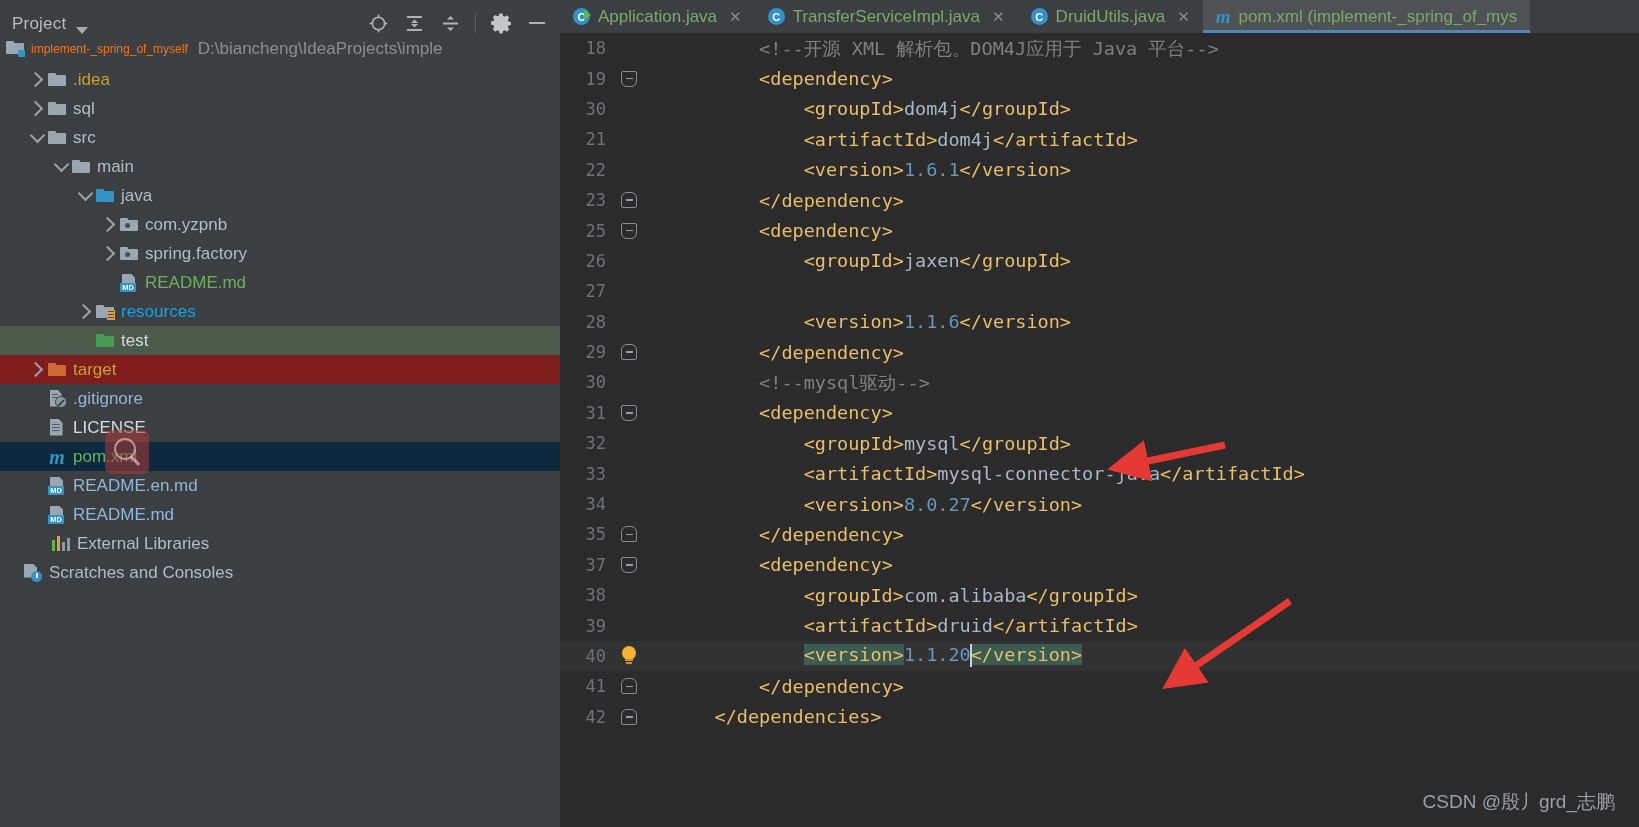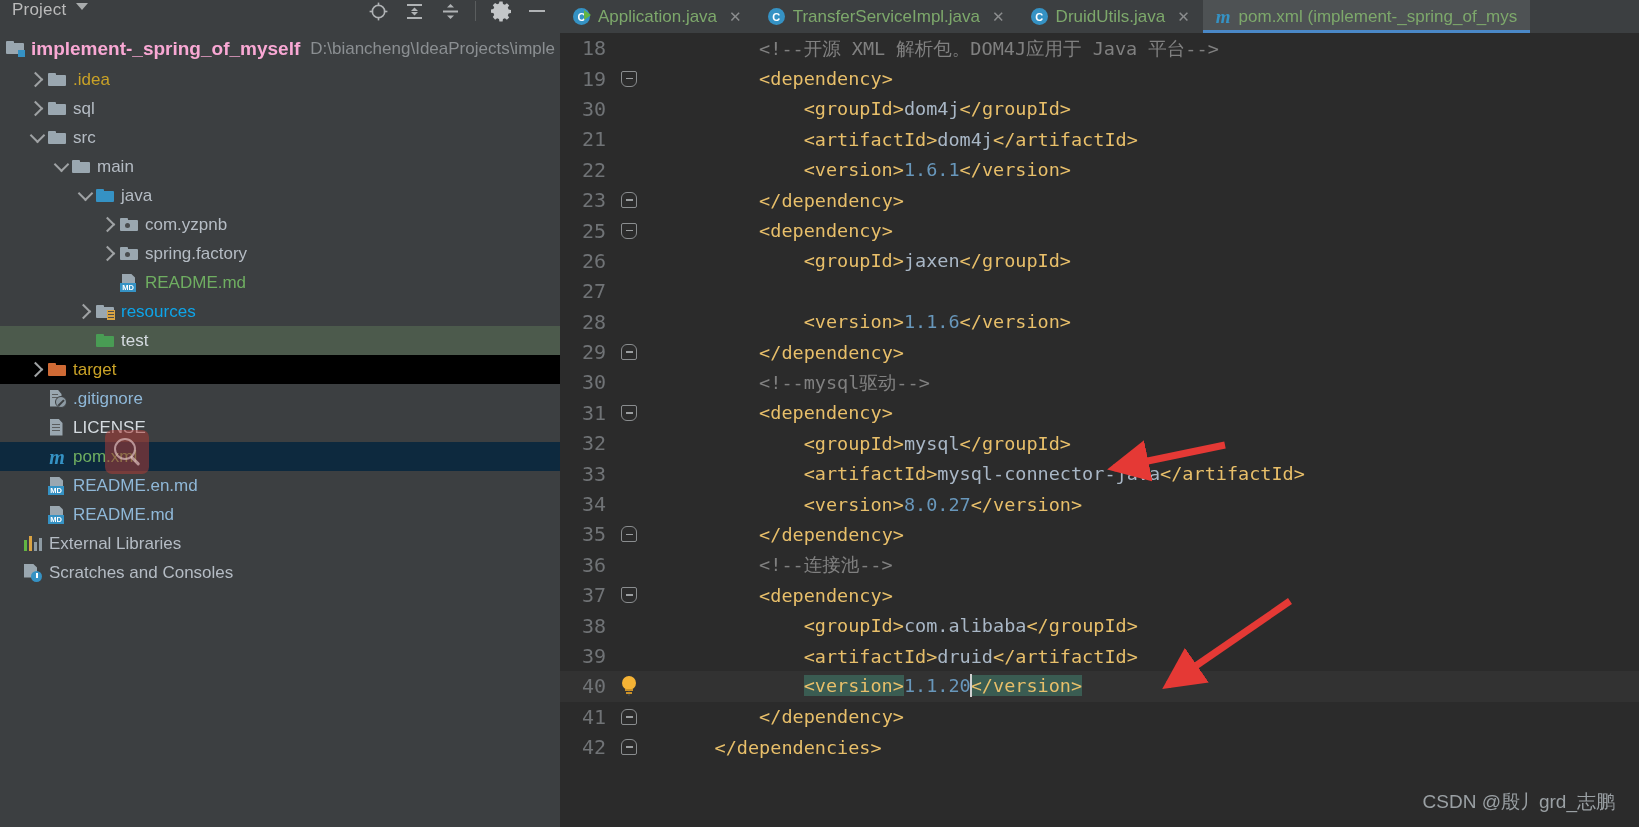--- a/index.html
+++ b/index.html
@@ -10,21 +10,21 @@
     -webkit-font-smoothing:antialiased;
   }
   .ide{position:relative;width:1639px;height:827px;display:flex;}
 
   
   .project-panel{
     width:560px;height:827px;background:#3c3f41;flex:0 0 560px;
     position:relative;overflow:hidden;
   }
   .panel-header{
-    height:34px;display:flex;align-items:flex-start;padding:0 4px 0 12px;
+    height:34px;display:flex;align-items:flex-end;padding:0 4px 0 12px;
     background:#3c3f41;
   }
   .panel-title{
     color:#bbbbbb;font-size:17px;letter-spacing:0.2px;
   }
   .caret-down{
     width:0;height:0;border-left:6px solid transparent;border-right:6px solid transparent;
     border-top:7px solid #a9acad;margin-left:10px;margin-top:3px;
   }
   .panel-tools{margin-left:auto;display:flex;align-items:center;gap:14px;padding-right:8px;}
@@ -39,21 +39,21 @@
   }
   .row .arrow{
     width:18px;flex:0 0 18px;display:flex;align-items:center;justify-content:center;
     color:#9fa2a4;font-size:13px;
   }
   .row .spacer{flex:0 0 18px;}
   .row .ic{width:22px;flex:0 0 22px;display:flex;align-items:center;justify-content:center;margin-right:5px;}
   .row .lbl{color:#b5bcc4;}
   .row.selected{background:#0d293e;}
   .row.test-row{background:#4c5a4c;}
-  .row.target-row{background:#000000;}
+  .row.target-row{background:#7f1d1d;}
   .chev{width:9px;height:9px;border-right:2px solid #9fa2a4;border-bottom:2px solid #9fa2a4;}
   .chev.right{transform:rotate(-45deg);margin-left:-3px;}
   .chev.down{transform:rotate(45deg);margin-top:-4px;}
 
   
   .lens-overlay{
     position:absolute;left:105px;top:430px;width:44px;height:44px;
     background:rgba(170,60,55,0.55);border-radius:7px;pointer-events:none;
   }
   .lens-overlay .glass{
@@ -79,21 +79,21 @@
     font-size:11px;font-weight:bold;display:flex;align-items:center;justify-content:center;
     font-family:"Liberation Sans",sans-serif;
   }
   .m-tab-ic{color:#3592c4;font-size:19px;font-style:italic;font-weight:bold;font-family:"Liberation Serif",serif;}
 
   
   .code-wrap{position:relative;height:794px;background:#2b2b2b;overflow:hidden;}
   .code-rows{position:absolute;left:0;top:0;right:0;}
   .cline{height:30.4px;display:flex;align-items:center;position:relative;font-family:"DejaVu Sans Mono", monospace;font-size:18.5px;}
   .gutter-num{
-    width:52px;flex:0 0 52px;text-align:right;color:#707376;font-size:20px;
+    width:52px;flex:0 0 52px;text-align:right;color:#707376;font-size:17px;
     padding-right:6px;box-sizing:border-box;
   }
   .gutter-fold{width:34px;flex:0 0 34px;display:flex;align-items:center;justify-content:center;position:relative;}
   .fold-line{position:absolute;left:50%;top:0;bottom:0;width:1px;background:#4d5052;transform:translateX(-0.5px);}
   .fold-mark{
     position:relative;z-index:2;width:14px;height:14px;border:1px solid #8a8d8f;background:#2b2b2b;
     display:flex;align-items:center;justify-content:center;
   }
   .fold-mark.start{border-radius:2px 2px 6px 6px;}
   .fold-mark.end{border-radius:6px 6px 2px 2px;}
@@ -178,21 +178,21 @@
     </div>
 
     <div class="row" style="padding-left:4px;">
       <span class="ic">
         <span style="position:relative;display:block;width:18px;height:15px;">
           <span style="position:absolute;left:0;top:2px;width:18px;height:11px;background:#9aa7b0;border-radius:1px;"></span>
           <span style="position:absolute;left:0;top:0;width:8px;height:3px;background:#9aa7b0;border-radius:1px 1px 0 0;"></span>
           <span style="position:absolute;right:-1px;bottom:-1px;width:7px;height:7px;background:#3592c4;"></span>
         </span>
       </span>
-      <span class="lbl" style="color:#f9a8d4;font-weight:bold;font-size:19px;">implement-_spring_of_myself</span>
+      <span class="lbl" style="color:#f97316;font-weight:normal;font-size:12px;">implement-_spring_of_myself</span>
       <span style="color:#8b8f92;font-size:17px;margin-left:10px;">D:\biancheng\IdeaProjects\imple</span>
     </div>
 
     <div class="tree" id="tree-root">
         <div class="row" style="padding-left: 28px;">
           <span class="arrow">
             <span class="chev right"></span>
           </span>
           <span class="ic">
             <span style="position:relative;display:block;width:18px;height:14px;">
@@ -369,21 +369,21 @@
         <div class="row" style="padding-left: 28px;">
           <span class="spacer"></span>
           <span class="ic">
             <span style="position:relative;display:block;width:18px;height:18px;">
         <span style="position:absolute;left:2px;top:0;width:13px;height:13px;background:#9aa7b0;clip-path:polygon(0 0,68% 0,100% 30%,100% 100%,0 100%);"></span>
         <span style="position:absolute;left:0;bottom:0;width:16px;height:9px;background:#3592c4;color:#fff;font-size:7.5px;line-height:9px;text-align:center;font-family:'Liberation Sans',sans-serif;font-weight:bold;">MD</span>
             </span>
           </span>
           <span class="lbl" style="color:#8fb8d8;">README.md</span>
         </div>
-        <div class="row" style="padding-left: 4px;">
+        <div class="row" style="padding-left: 4px; margin-left: 28px;">
           <span class="spacer"></span>
           <span class="ic">
             <span style="display:flex;align-items:flex-end;gap:2px;height:15px;">
         <i style="width:3px;height:11px;background:#62b543;display:block;"></i>
         <i style="width:3px;height:15px;background:#d9a343;display:block;"></i>
         <i style="width:3px;height:9px;background:#8d9aa3;display:block;"></i>
         <i style="width:3px;height:13px;background:#8d9aa3;display:block;"></i>
             </span>
           </span>
           <span class="lbl" style="color:#b5bcc4;">External Libraries</span>
@@ -579,28 +579,20 @@
           <div class="cline">
             <span class="gutter-num">35</span>
             <span class="gutter-fold">
               <span class="fold-line"></span>
               <span class="fold-mark end">
                 <i></i>
               </span>
             </span>
             <span class="gutter-gap"></span>
             <span class="code-text">        <span class="tag">&lt;/dependency&gt;</span></span>
-          </div>
-          <div class="cline">
-            <span class="gutter-num">36</span>
-            <span class="gutter-fold">
-              <span class="fold-line"></span>
-            </span>
-            <span class="gutter-gap"></span>
-            <span class="code-text">        <span class="comment">&lt;!--连接池--&gt;</span></span>
           </div>
           <div class="cline">
             <span class="gutter-num">37</span>
             <span class="gutter-fold">
               <span class="fold-line"></span>
               <span class="fold-mark start">
                 <i></i>
               </span>
             </span>
             <span class="gutter-gap"></span>

